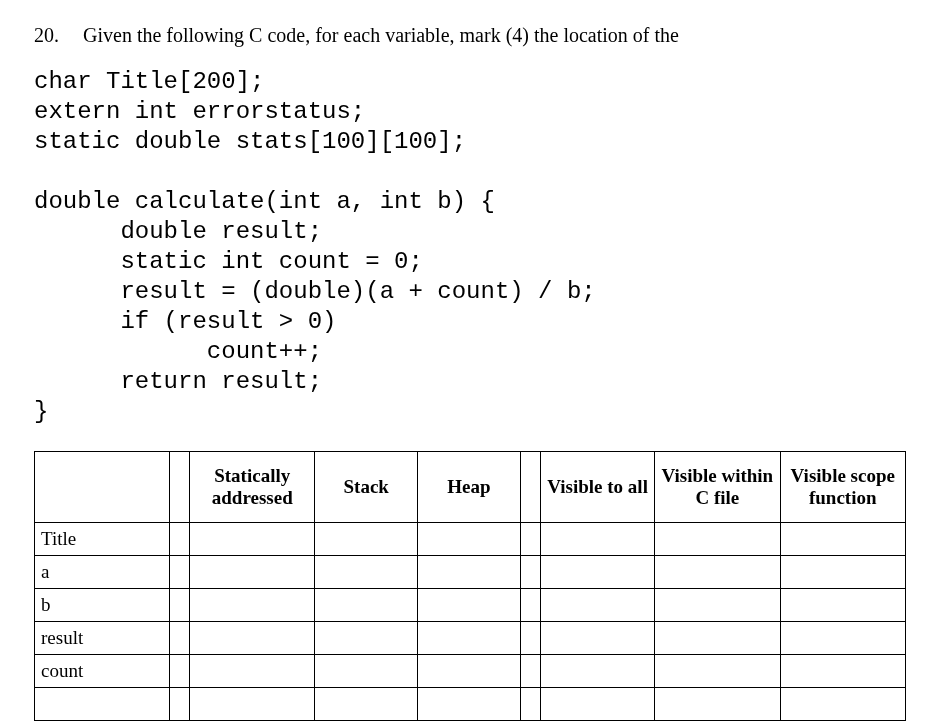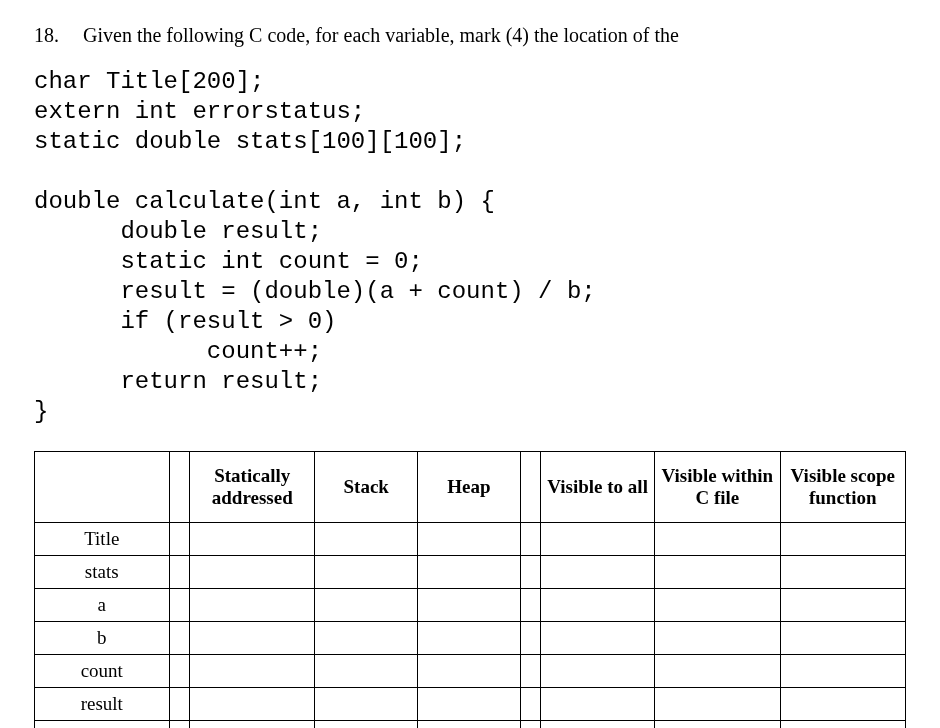--- a/index.html
+++ b/index.html
@@ -51,29 +51,29 @@
     line-height: 1.15;
   }
   col.c-rowhdr { width: 118px; }
   col.c-gap    { width: 18px;  }
   col.c-static { width: 110px; }
   col.c-stack  { width: 90px;  }
   col.c-heap   { width: 90px;  }
   col.c-visall { width: 100px; }
   col.c-visfile{ width: 110px; }
   col.c-visfn  { width: 110px; }
-  .rowhdr { text-align: center; }
+  .rowhdr { text-align: left; }
 </style>
 </head>
 <body>
 
 <div class="page">
 
   <div class="question">
-    <span class="qnum">18.</span>
+    <span class="qnum">20.</span>
     <span>Given the following C code, for each variable, mark (4) the location of the</span><br>
   </div>
 
   <pre class="code">char Title[200];
 extern int errorstatus;
 static double stats[100][100];
 
 double calculate(int a, int b) {
       double result;
       static int count = 0;
@@ -114,31 +114,20 @@
         <td></td>
         <td></td>
         <td></td>
         <td></td>
         <td></td>
         <td></td>
         <td></td>
         <td></td>
       </tr>
       <tr>
-        <td class="rowhdr">stats</td>
-        <td></td>
-        <td></td>
-        <td></td>
-        <td></td>
-        <td></td>
-        <td></td>
-        <td></td>
-        <td></td>
-      </tr>
-      <tr>
         <td class="rowhdr">a</td>
         <td></td>
         <td></td>
         <td></td>
         <td></td>
         <td></td>
         <td></td>
         <td></td>
         <td></td>
       </tr>
@@ -147,32 +136,32 @@
         <td></td>
         <td></td>
         <td></td>
         <td></td>
         <td></td>
         <td></td>
         <td></td>
         <td></td>
       </tr>
       <tr>
-        <td class="rowhdr">count</td>
+        <td class="rowhdr">result</td>
         <td></td>
         <td></td>
         <td></td>
         <td></td>
         <td></td>
         <td></td>
         <td></td>
         <td></td>
       </tr>
       <tr>
-        <td class="rowhdr">result</td>
+        <td class="rowhdr">count</td>
         <td></td>
         <td></td>
         <td></td>
         <td></td>
         <td></td>
         <td></td>
         <td></td>
         <td></td>
       </tr>
       <tr>

